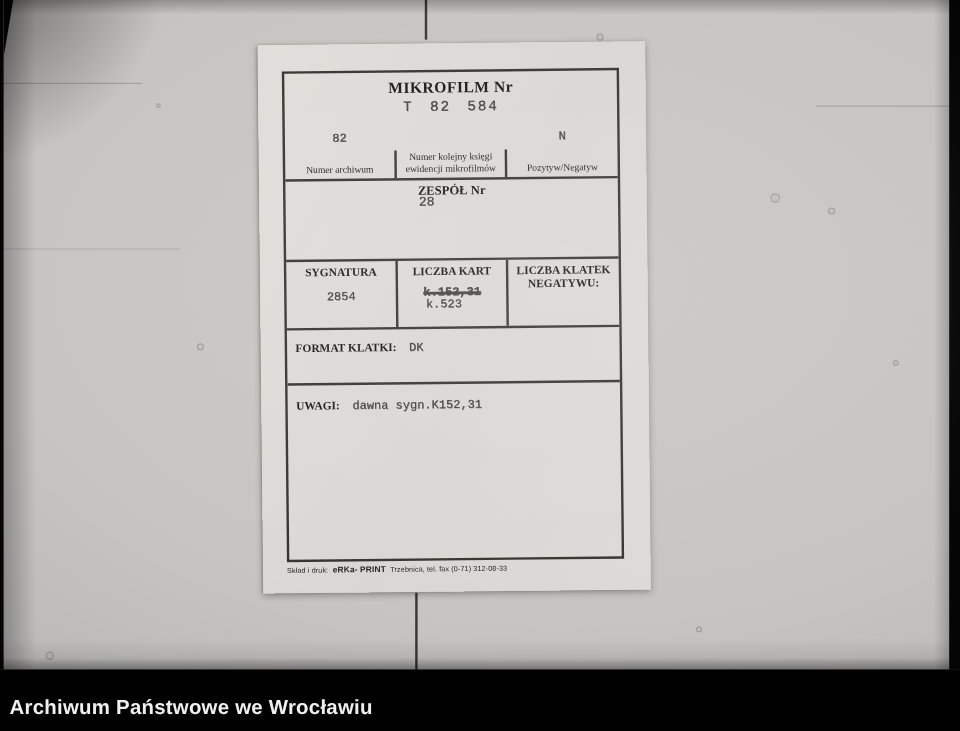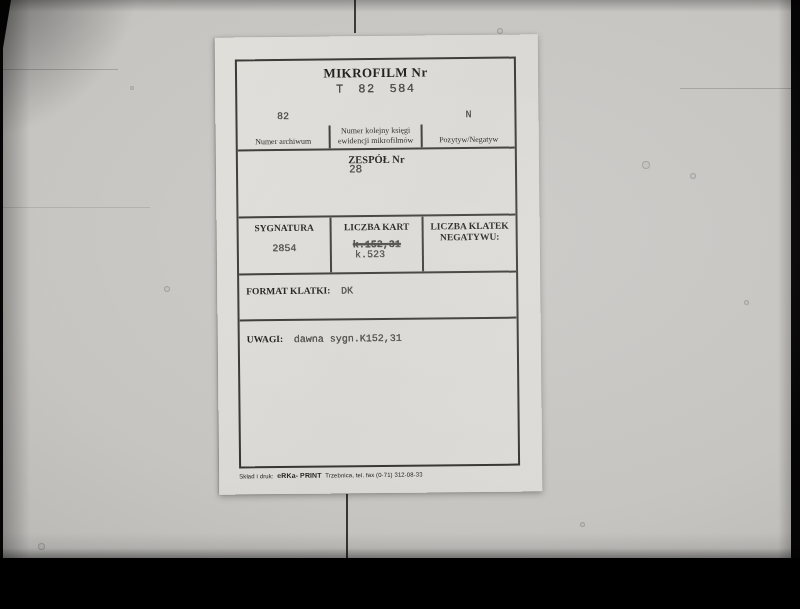--- a/index.html
+++ b/index.html
@@ -216,14 +216,17 @@
         <span>Trzebnica, tel. fax (0-71) 312-08-33</span>
       </div>
     </div>
 
     <div class="edge-strip" id="edge-left"></div>
     <div class="edge-strip" id="edge-right"></div>
     <div id="corner-wedge"></div>
     <div class="vignette"></div>
   </div>
 
+  <div id="footer-band">
+    <h1 id="footer-title">Archiwum Państwowe we Wrocławiu</h1>
+  </div>
 
 </div>
 
 </body></html>

